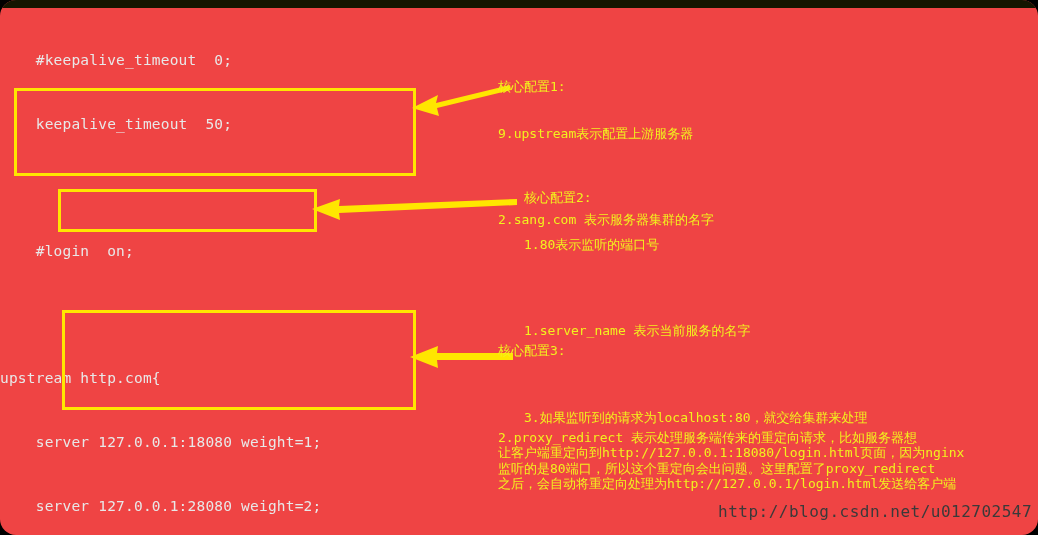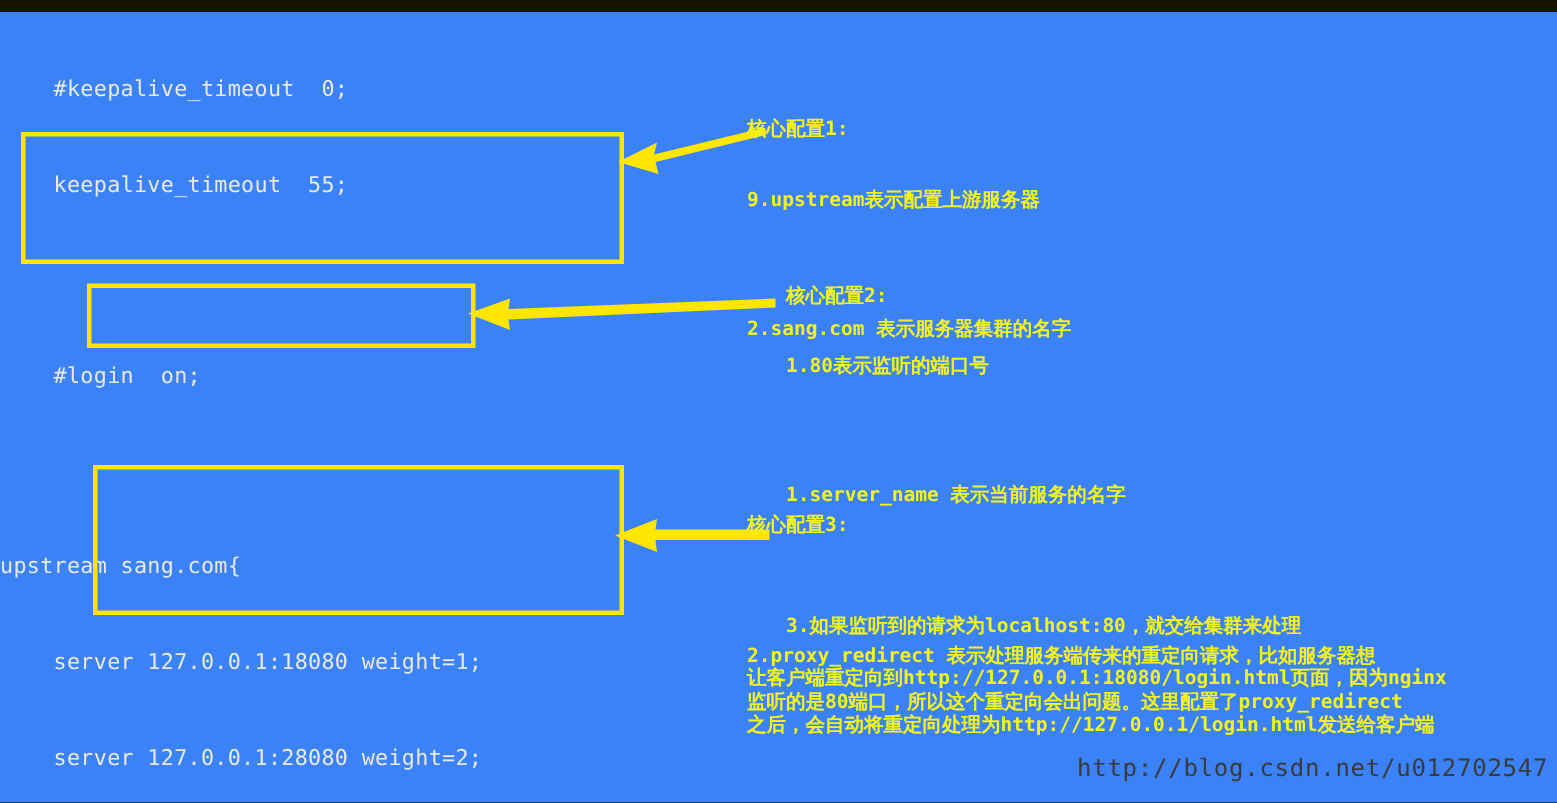--- a/index.html
+++ b/index.html
@@ -5,23 +5,24 @@
 <style>
   html, body {
     margin: 0;
     padding: 0;
     background: #000000;
   }
   #screen {
     position: relative;
     width: 1038px;
     height: 535px;
-    background: #3b82f6;
+    background: #ef4444;
     overflow: hidden;
     font-family: "DejaVu Sans Mono", "Liberation Mono", monospace;
+    border-radius: 16px;
   }
   
   .top-strip {
     position: absolute;
     left: 0; top: 0;
     width: 1038px;
     height: 8px;
     background: #151500;
   }
 
@@ -59,21 +60,20 @@
 
   
   .note {
     position: absolute;
     color: #f2f21e;
     font-family: "DejaVu Sans Mono", "Liberation Mono", monospace;
     font-size: 13px;
     line-height: 15.5px;
     white-space: pre;
     letter-spacing: 0px;
-    font-weight: bold;
   }
   .note .l { display: block; }
   .note .gap { display: block; height: 9px; }
 
   #note-1 { left: 498px; top: 48px;  }
   #note-2 { left: 524px; top: 159px; }
   #note-3 { left: 498px; top: 312px; }
 
   
   .watermark {
@@ -89,25 +89,25 @@
 </style>
 </head>
 <body>
 
 <div id="screen">
 
   <div class="top-strip"></div>
 
   <div class="code">
     <span class="ln">    #keepalive_timeout  0;</span>
-    <span class="ln">    keepalive_timeout  55;</span>
+    <span class="ln">    keepalive_timeout  50;</span>
     <span class="ln blank"> </span>
     <span class="ln">    #login  on;</span>
     <span class="ln blank"> </span>
-    <span class="ln">upstream sang.com{</span>
+    <span class="ln">upstream http.com{</span>
     <span class="ln">    server 127.0.0.1:18080 weight=1;</span>
     <span class="ln">    server 127.0.0.1:28080 weight=2;</span>
     
     
     
     
     
     
     
     

